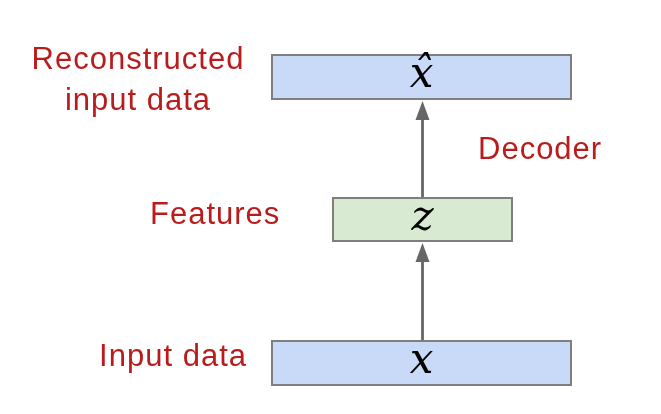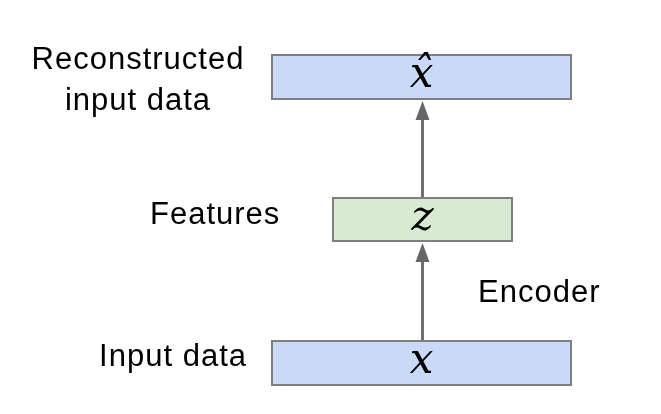--- a/index.html
+++ b/index.html
@@ -16,21 +16,21 @@
     font-family: "Liberation Sans", sans-serif;
     color: #000000;
     overflow: hidden;
   }
   .side-label {
     position: absolute;
     font-size: 31px;
     letter-spacing: 1px;
     line-height: 36px;
     white-space: nowrap;
-    color: #000000;
+    color: #b91c1c;
   }
   .label-reconstructed {
     left: 12px;
     top: 38px;
     width: 252px;
     text-align: center;
     line-height: 41px;
     white-space: normal;
   }
   .label-features   { left: 150px; top: 196px; width: 167px; text-align: left; }
@@ -71,21 +71,21 @@
 
 <div class="canvas">
 
   <div class="side-label label-reconstructed">
     <div>Reconstructed</div>
     <div>input data</div>
   </div>
   <div class="side-label label-features">Features</div>
   <div class="side-label label-input-data">Input data</div>
 
-  <div class="side-label label-encoder">Encoder</div>
+  <div class="side-label label-decoder">Decoder</div>
 
   <div class="node node-xhat" style="background-color: rgb(201, 218, 248); border-color: rgb(127, 127, 127);">
     <span class="box-symbol">x̂</span>
   </div>
   <div class="node node-z" style="background-color: rgb(217, 234, 211); border-color: rgb(127, 127, 127);">
     <span class="box-symbol">z</span>
   </div>
   <div class="node node-x" style="background-color: rgb(201, 218, 248); border-color: rgb(127, 127, 127);">
     <span class="box-symbol">x</span>
   </div>

